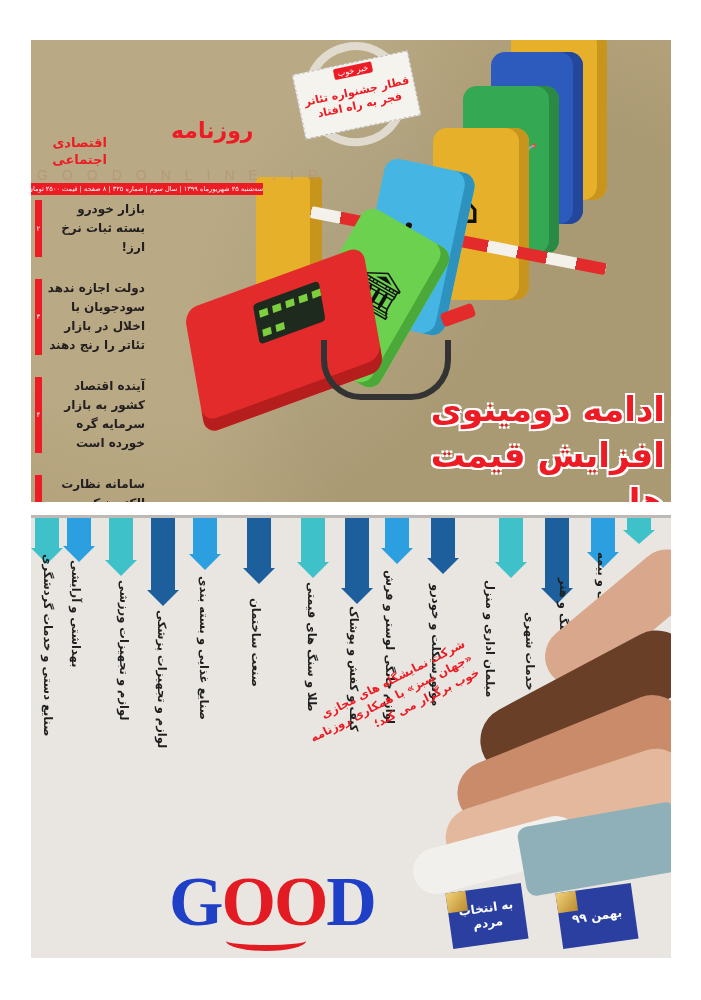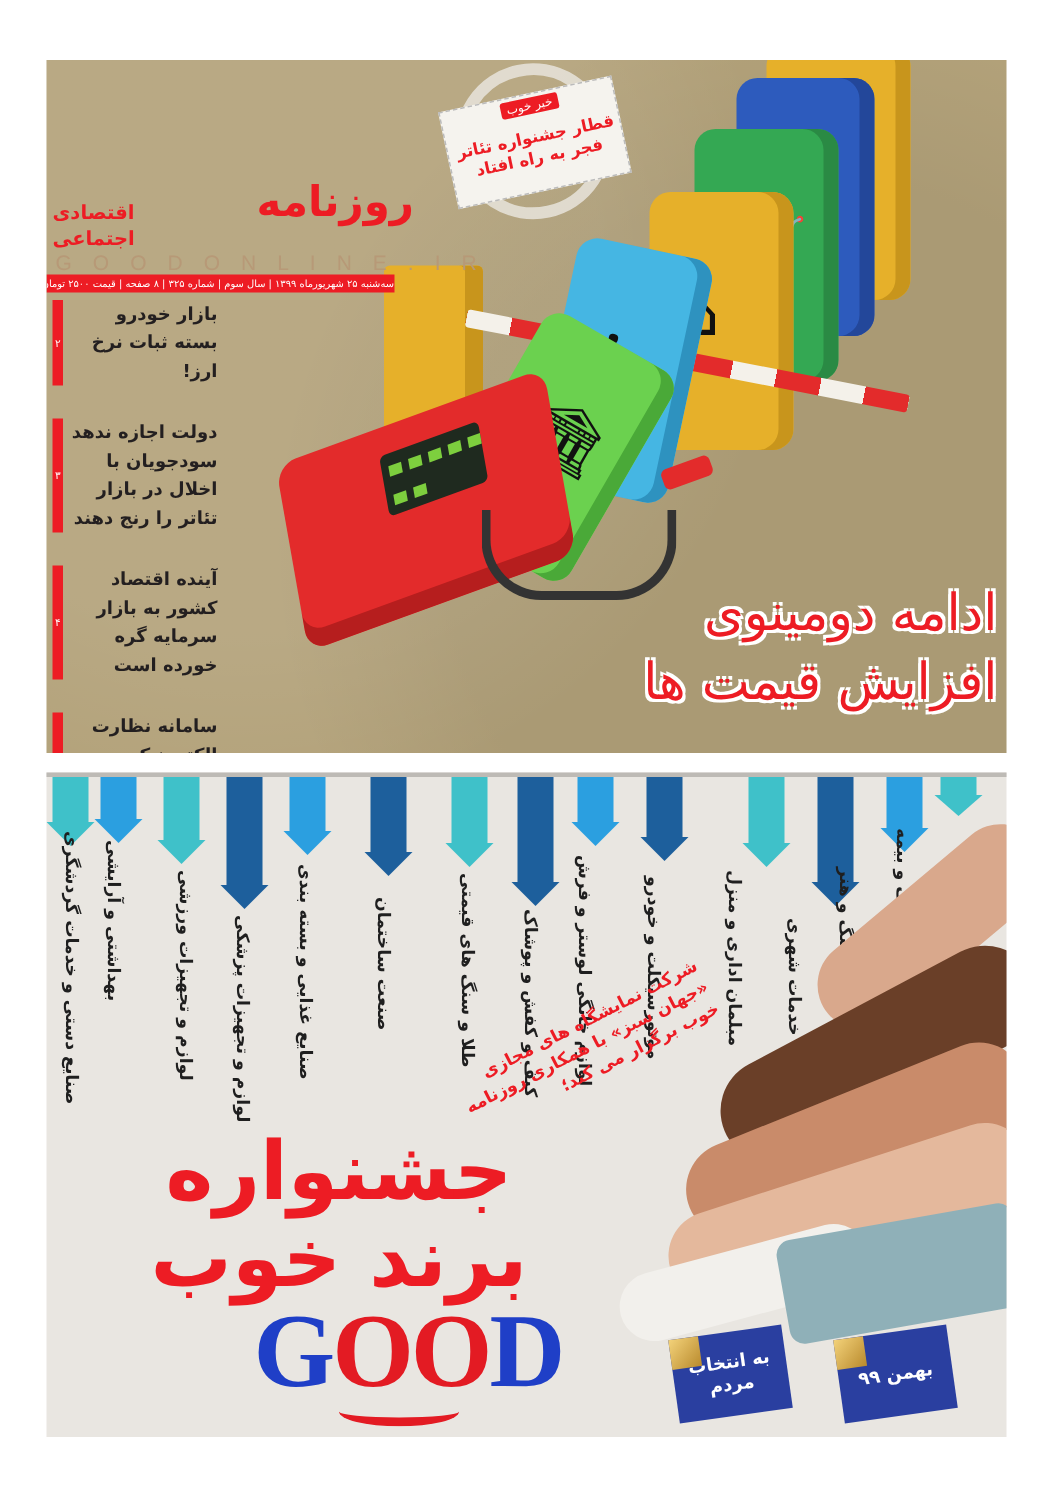--- a/index.html
+++ b/index.html
@@ -9,22 +9,22 @@
 
   
   .front{position:absolute;left:31px;top:40px;width:640px;height:462px;
     background:#b3a27a;overflow:hidden;
     background-image:
       radial-gradient(circle at 20% 30%, rgba(255,255,255,.08) 0 40%, transparent 60%),
       radial-gradient(circle at 80% 70%, rgba(0,0,0,.05) 0 40%, transparent 60%);}
   .masthead{position:absolute;left:0;top:0;width:240px;height:160px}
   .logo-big{position:absolute;left:10px;top:-6px;width:220px;height:130px;
     color:#ed1c24;font-family:"DejaVu Sans",sans-serif;font-weight:bold;font-size:96px;line-height:130px;text-align:center;direction:rtl}
-  .logo-sub{position:absolute;left:140px;top:78px;color:#ed1c24;font-weight:bold;font-size:28px;direction:rtl}
-  .logo-tag{position:absolute;left:4px;top:94px;width:72px;color:#ed1c24;font-weight:bold;font-size:13px;line-height:17px;text-align:left;direction:rtl}
+  .logo-sub{position:absolute;left:140px;top:78px;color:#ed1c24;font-weight:bold;font-size:22px;direction:rtl}
+  .logo-tag{position:absolute;left:4px;top:94px;width:72px;color:#ed1c24;font-weight:bold;font-size:13px;line-height:17px;text-align:right;direction:rtl}
   .site-url{position:absolute;left:6px;top:127px;width:225px;color:#b79977;font-size:14px;letter-spacing:14px;font-family:"Liberation Sans",sans-serif}
   .dateline{position:absolute;left:0;top:143px;width:232px;height:12px;background:#ed1c24;color:#fff;font-size:6.6px;line-height:12px;text-align:center;direction:rtl;white-space:nowrap;overflow:hidden}
 
   .stamp{position:absolute;left:266px;top:4px;width:118px;height:96px;transform:rotate(-12deg)}
   .stamp-ring{position:absolute;left:6px;top:-2px;width:104px;height:104px;border-radius:50%;border:8px solid #e7e4dc;opacity:.85}
   .stamp-card{position:absolute;left:0;top:18px;width:118px;height:66px;background:#f5f3ee;border:1px dashed #bbb}
   .stamp-kicker{position:absolute;left:40px;top:2px;background:#ed1c24;color:#fff;font-size:8px;padding:1px 4px;border-radius:2px;direction:rtl}
   .stamp-text{position:absolute;left:0;top:22px;width:118px;text-align:center;color:#ed1c24;font-weight:bold;font-size:11px;line-height:14px;direction:rtl}
 
   .teasers{position:absolute;left:4px;top:160px;width:110px}
@@ -45,21 +45,21 @@
   .d-cyan{left:218px;top:124px;width:92px;height:166px;background:#45b6e3;transform:rotate(12deg);box-shadow:inset -10px 0 0 #2e92bf}
   .d-green{left:170px;top:178px;width:100px;height:160px;background:#6bd14f;transform:rotate(30deg);box-shadow:inset -10px 0 0 #4aa938}
   .d-red{left:38px;top:238px;width:190px;height:124px;background:#e32b2b;transform:rotate(-20deg) skewX(-10deg);border-radius:14px;box-shadow:inset 0 -12px 0 #b61e1e}
   .screen{position:absolute;left:70px;top:18px;width:70px;height:40px;background:#1f2a1f;border-radius:4px}
   .screen i{display:inline-block;width:9px;height:7px;background:#7dcf3e;margin:4px 0 0 5px}
   .ico{position:absolute;color:#111;font-size:42px;line-height:1}
   .hose{position:absolute;left:170px;top:300px;width:130px;height:60px;border:6px solid #333;border-top:none;border-radius:0 0 40px 40px}
   .nozzle{position:absolute;left:290px;top:268px;width:34px;height:14px;background:#e32b2b;border-radius:4px;transform:rotate(-20deg)}
 
   .headline-kicker{position:absolute;right:4px;top:318px;background:#ed1c24;color:#fff;font-weight:bold;font-size:13px;line-height:22px;padding:0 8px;direction:rtl}
-  .headline{position:absolute;right:6px;top:346px;width:260px;color:#ed1c24;font-weight:normal;font-size:34px;line-height:46px;text-align:right;direction:rtl;
+  .headline{position:absolute;right:6px;top:346px;width:260px;color:#ed1c24;font-weight:bold;font-size:34px;line-height:46px;text-align:right;direction:rtl;
     text-shadow:2px 2px 0 #fff,-2px -2px 0 #fff,2px -2px 0 #fff,-2px 2px 0 #fff}
 
   
   .ad{position:absolute;left:31px;top:515px;width:640px;height:443px;background:#e9e6e1;overflow:hidden;border-top:3px solid #bdbab5}
   .arrow{position:absolute;top:0;width:24px}
   .arrow-body{width:24px;background:#1d5f9c}
   .arrow-head{width:0;height:0;border-left:16px solid transparent;border-right:16px solid transparent;margin-left:-4px}
   .cat{position:absolute;writing-mode:vertical-rl;color:#1f1f1f;font-weight:bold;font-size:11.5px;line-height:13px;white-space:nowrap;direction:rtl}
 
   .hands{position:absolute;left:380px;top:60px;width:260px;height:330px}
@@ -236,21 +236,20 @@
     <div class="hands">
       <div class="arm" style="left:120px;top:10px;width:180px;height:60px;background:#d9a88c;transform:rotate(-40deg)"></div>
       <div class="arm" style="left:60px;top:90px;width:230px;height:70px;background:#6a3f28;transform:rotate(-28deg)"></div>
       <div class="arm" style="left:40px;top:150px;width:240px;height:64px;background:#c98b6a;transform:rotate(-22deg)"></div>
       <div class="arm" style="left:30px;top:200px;width:250px;height:60px;background:#e4b89c;transform:rotate(-18deg)"></div>
       <div class="arm" style="left:0px;top:254px;width:170px;height:46px;background:#f2f0ec;transform:rotate(-15deg)"></div>
       <div class="arm" style="left:110px;top:236px;width:160px;height:70px;background:#8fb0b8;border-radius:10px;transform:rotate(-10deg)"></div>
     </div>
 
     <div class="tagline">شرکت نمایشگاه های مجازی «جهان سبز» با همکاری روزنامه خوب برگزار می کند؛</div>
-    <div class="festival">جشنواره برند خوب</div>
 
     <div class="good">
       <span class="g">G</span><span class="o">O</span><span class="o">O</span><span class="g">D</span>
     </div>
     <div class="smile"></div>
 
 
     <div class="sticker" style="left:418px;top:370px">
       <span class="fold"></span>
       <span>به انتخاب مردم</span>

